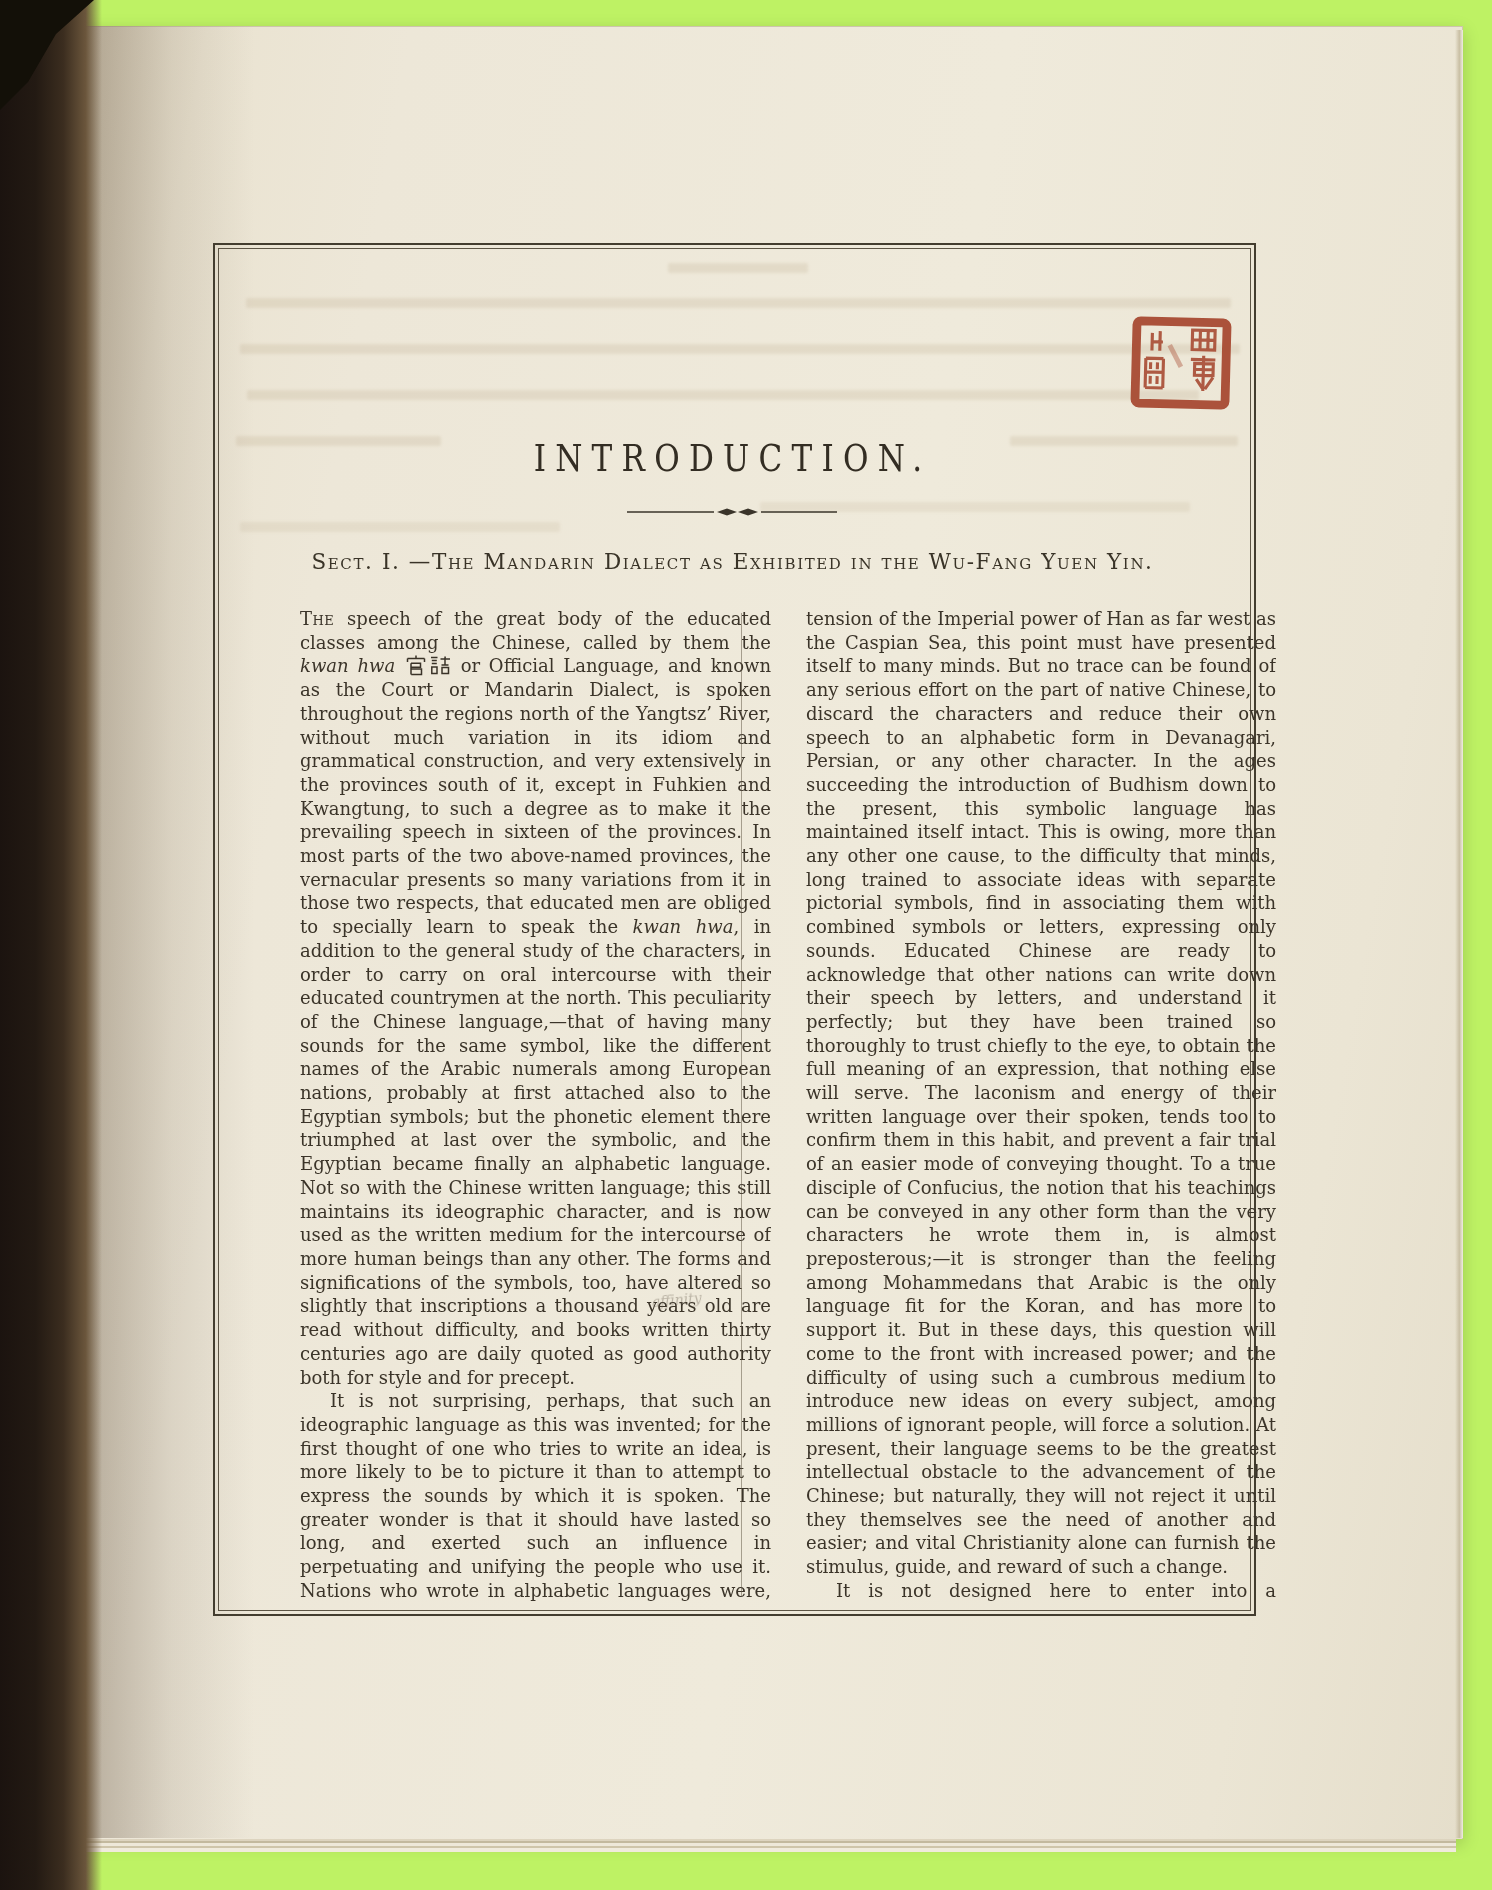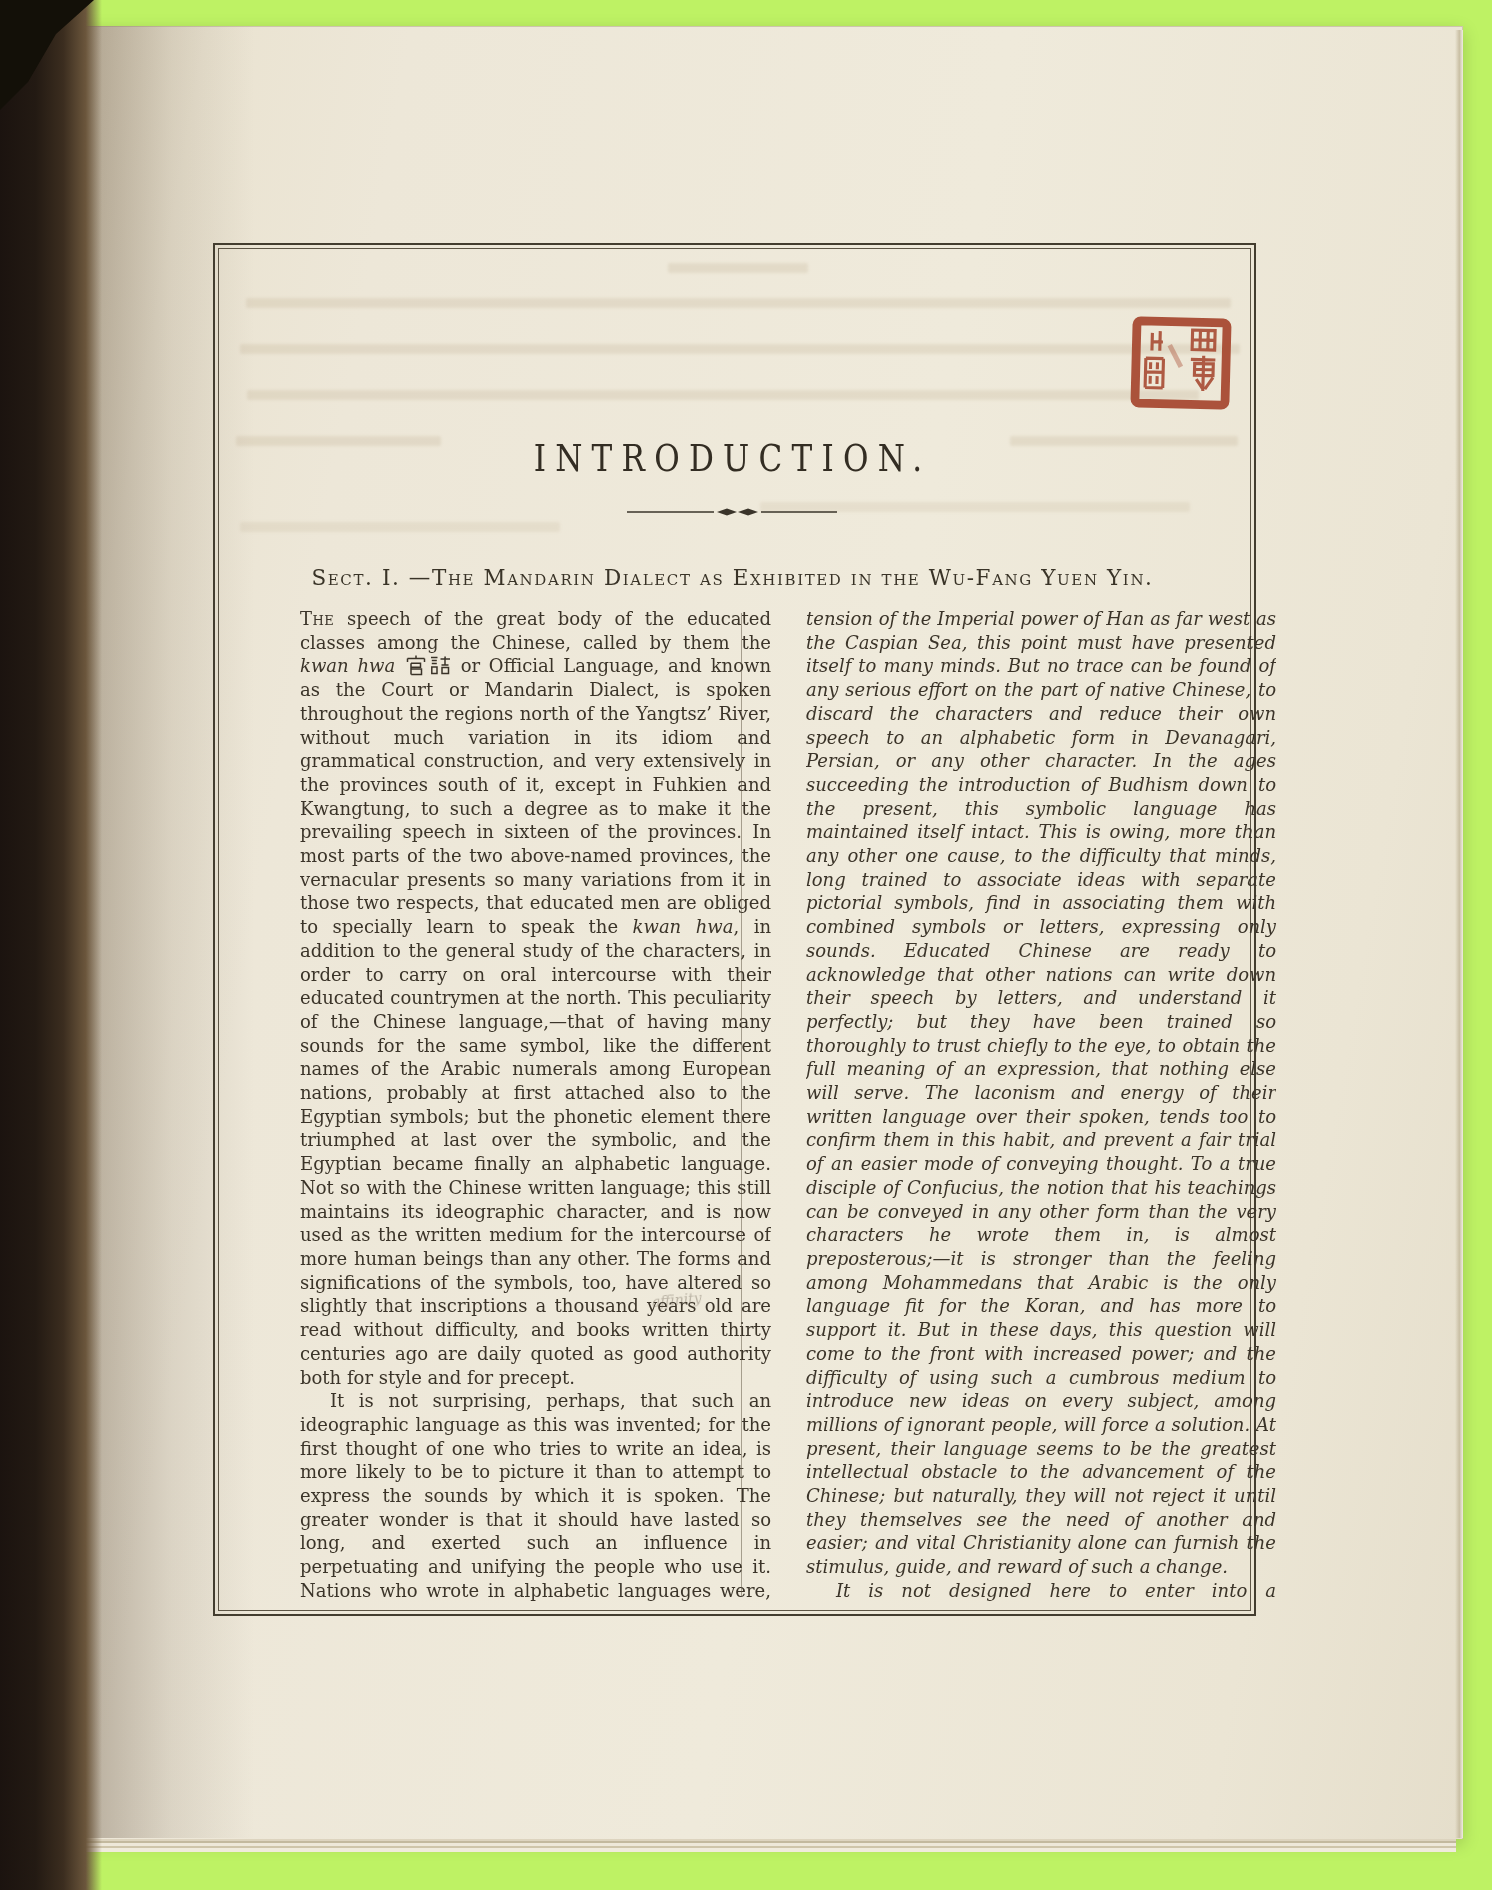--- a/index.html
+++ b/index.html
@@ -25,26 +25,26 @@
   .frame-inner{position:absolute;inset:3px;border:1px solid #5d5545;}
   
   .ghost{position:absolute;height:10px;background:#a8916c;opacity:0.16;filter:blur(1.8px);border-radius:2px;}
   
   .seal{position:absolute;left:1130px;top:316px;width:102px;height:94px;transform:rotate(1.5deg);opacity:0.95;}
   
   .page-title{position:absolute;left:213px;top:437px;width:1039px;text-align:center;
          font-size:37px;letter-spacing:11px;color:#332d23;transform:scaleX(0.84);transform-origin:50% 50%;}
   .divider{position:absolute;left:627px;top:505px;}
   .section-heading{position:absolute;left:213px;top:549px;width:1039px;text-align:center;
-         font-variant:small-caps;font-size:21.5px;letter-spacing:1.6px;color:#393327;margin-top:16px;}
+         font-variant:small-caps;font-size:21.5px;letter-spacing:1.6px;color:#393327;}
   
   .col{position:absolute;top:607px;width:471px;height:999px;overflow:hidden;text-align:justify;
        font-size:18px;line-height:23.7px;color:#3b3429;margin-left:48px;}
   .col-left{left:252px;}
-  .col-right{left:758px;width:470px;font-style:italic;}
+  .col-right{left:758px;width:470px;}
   .col-rule{position:absolute;left:741px;top:613px;width:1px;height:983px;background:rgba(92,82,63,0.5);}
   .para{margin:0;}
   .para + .para{text-indent:30px;}
   .seg-italic{font-style:italic;}
   .seg-smallcaps{font-variant:small-caps;letter-spacing:0.5px;}
   .cjk svg{display:inline-block;vertical-align:-4px;margin:0 1px;}
   .pencil{position:absolute;left:652px;top:1292px;font-style:italic;font-size:14px;color:#6b6152;
           opacity:0.4;transform:rotate(-5deg);filter:blur(0.5px);}
 </style>
 </head>

